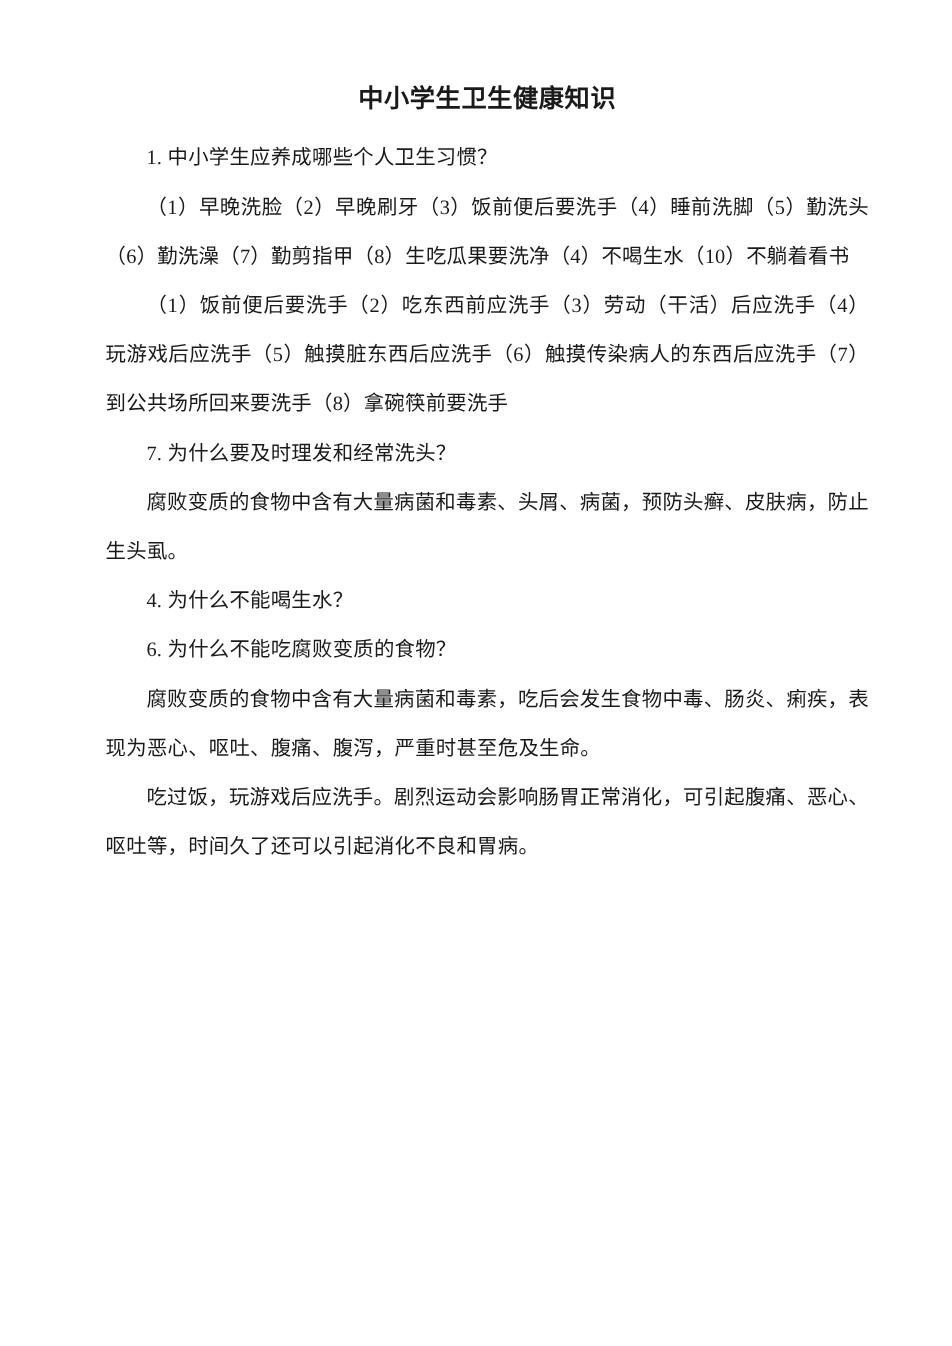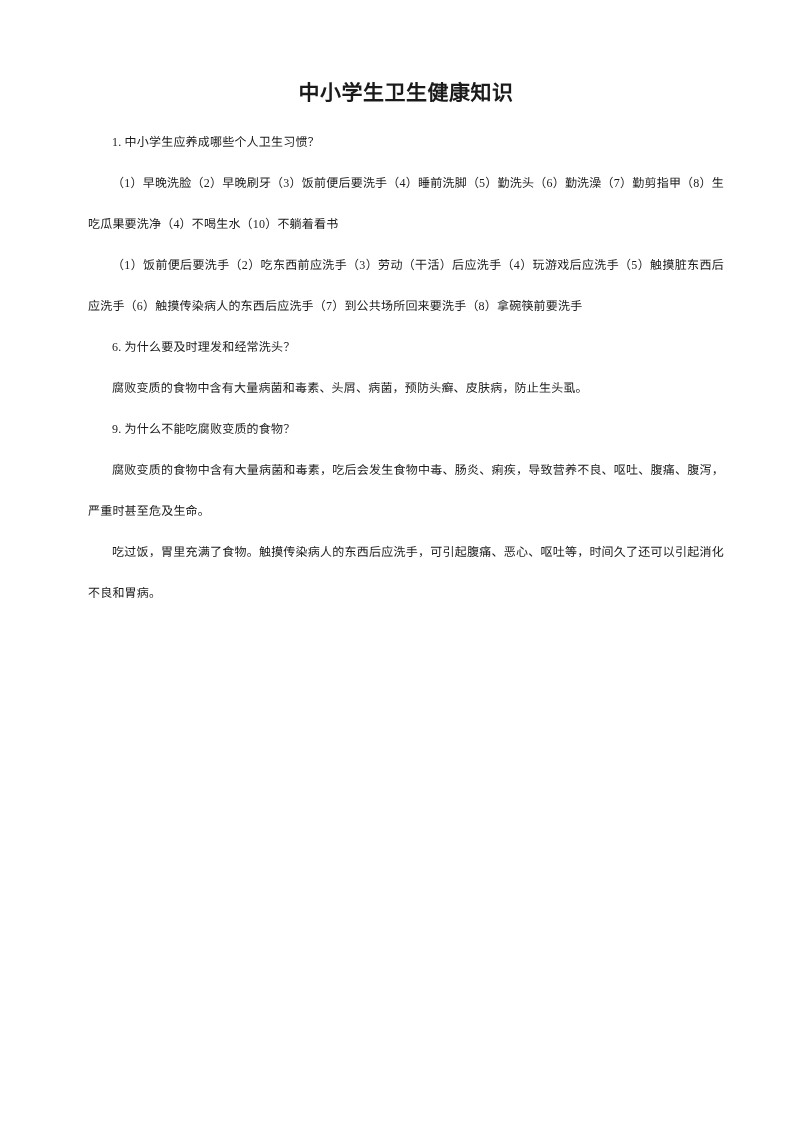--- a/index.html
+++ b/index.html
@@ -18,51 +18,51 @@
     box-sizing: border-box;
     font-family: "Liberation Serif", "DejaVu Serif", serif;
     color: #1a1a1a;
     -webkit-font-smoothing: antialiased;
   }
   .content {
     position: absolute;
     left: 88px;
     top: 62px;
     width: 636px;
-    margin-top: 11px;
   }
   .doc-title {
     font-size: 21px;
     font-weight: bold;
     text-align: center;
     line-height: 41px;
     margin: 0 0 8px 0;
     letter-spacing: 0.5px;
   }
   .para {
-    font-size: 12px;
+    font-size: 17px;
     line-height: 41px;
     margin: 0;
     text-align: justify;
     text-justify: inter-ideograph;
     text-indent: 2em;
     word-break: break-all;
     letter-spacing: 0.2px;
   }
 </style>
 </head>
 <body>
 
 <div class="page">
   <div class="content">
     <h1 class="doc-title">中小学生卫生健康知识</h1>
     <div>
         <p class="para">1. 中小学生应养成哪些个人卫生习惯？</p>
         <p class="para">（1）早晚洗脸（2）早晚刷牙（3）饭前便后要洗手（4）睡前洗脚（5）勤洗头（6）勤洗澡（7）勤剪指甲（8）生吃瓜果要洗净（4）不喝生水（10）不躺着看书</p>
         <p class="para">（1）饭前便后要洗手（2）吃东西前应洗手（3）劳动（干活）后应洗手（4）玩游戏后应洗手（5）触摸脏东西后应洗手（6）触摸传染病人的东西后应洗手（7）到公共场所回来要洗手（8）拿碗筷前要洗手</p>
-        <p class="para">6. 为什么要及时理发和经常洗头？</p>
+        <p class="para">7. 为什么要及时理发和经常洗头？</p>
         <p class="para">腐败变质的食物中含有大量病菌和毒素、头屑、病菌，预防头癣、皮肤病，防止生头虱。</p>
-        <p class="para">9. 为什么不能吃腐败变质的食物？</p>
-        <p class="para">腐败变质的食物中含有大量病菌和毒素，吃后会发生食物中毒、肠炎、痢疾，导致营养不良、呕吐、腹痛、腹泻，严重时甚至危及生命。</p>
-        <p class="para">吃过饭，胃里充满了食物。触摸传染病人的东西后应洗手，可引起腹痛、恶心、呕吐等，时间久了还可以引起消化不良和胃病。</p>
+        <p class="para">4. 为什么不能喝生水？</p>
+        <p class="para">6. 为什么不能吃腐败变质的食物？</p>
+        <p class="para">腐败变质的食物中含有大量病菌和毒素，吃后会发生食物中毒、肠炎、痢疾，表现为恶心、呕吐、腹痛、腹泻，严重时甚至危及生命。</p>
+        <p class="para">吃过饭，玩游戏后应洗手。剧烈运动会影响肠胃正常消化，可引起腹痛、恶心、呕吐等，时间久了还可以引起消化不良和胃病。</p>
       </div>
   </div>
 </div>
 
 </body></html>

